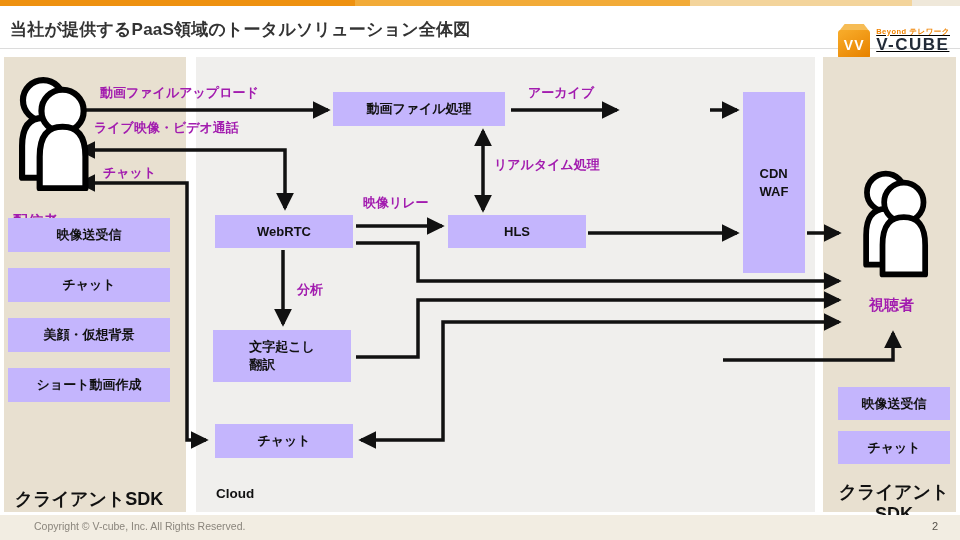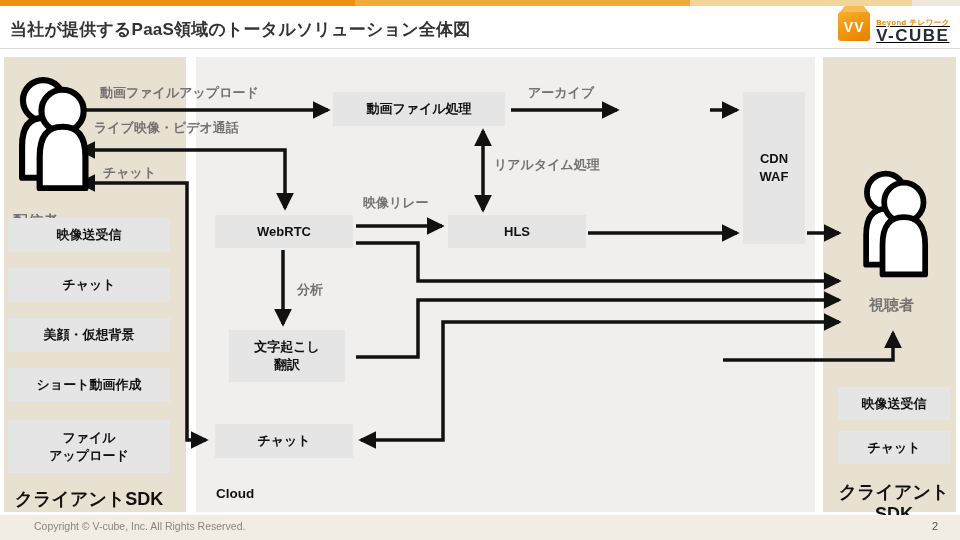--- a/index.html
+++ b/index.html
@@ -9,42 +9,42 @@
 
   
   .topbar { position:absolute; left:0; top:0; width:960px; height:6px;
     background:linear-gradient(90deg,#ee9110 0,#ee9110 355px,#f2ab38 355px,#f2ab38 690px,#f3d49b 690px,#f3d49b 912px,#efe8da 912px,#efe8da 960px); }
 
   .slide-title { position:absolute; left:10px; top:18px; font-size:17px; font-weight:bold; color:#333; letter-spacing:.2px; }
   .header-rule { position:absolute; left:0; top:48px; width:960px; height:1px; background:#dcdcdc; }
 
   
   .logo { position:absolute; right:10px; top:11px; display:flex; align-items:center; gap:6px; }
-  .logo-cube { position:relative; width:32px; height:41px; margin-top:1px;padding-left:28px; }
+  .logo-cube { position:relative; width:32px; height:41px; margin-top:19px;padding-left:28px; }
   .cube-top { position:absolute; left:1px; top:-6px; width:30px; height:7px; background:#f6bc55;
     clip-path:polygon(0 100%,18% 0,82% 0,100% 100%); }
   .cube-front { position:absolute; left:0; top:0; width:32px; height:29px; border-radius:3px;
     background:linear-gradient(150deg,#f7a927 10%,#e88400 90%); display:flex; align-items:center; justify-content:center; }
   .cube-front span { color:#fff; font-weight:bold; font-size:14px; letter-spacing:1px; }
   .logo-text { display:flex; flex-direction:column; line-height:1.1;text-decoration:underline; }
   .logo-tagline { color:#f08300; font-size:7.5px; font-weight:bold; letter-spacing:.5px; }
   .logo-brand { color:#222b38; font-size:17px; font-weight:bold; letter-spacing:1.5px; }
 
   
   .panel { position:absolute; top:57px; height:455px; }
   .panel-beige { background:#e8e0d0; }
   .panel-gray { background:#f0efed; }
   #panel-left { left:4px; width:182px; }
   #panel-cloud { left:196px; width:619px; }
   #panel-right { left:823px; width:133px; }
 
   
-  .node { position:absolute; background:#e5e5e5; display:flex; align-items:center; justify-content:center;
-    text-align:center; font-weight:bold; color:#111; font-size:13px; white-space:pre-line; line-height:1.35; }
-  .lbl { position:absolute; font-weight:bold; color:#737373; font-size:13px; white-space:nowrap; }
+  .node { position:absolute; background:#c4b5fd; display:flex; align-items:center; justify-content:center;
+    text-align:left; font-weight:bold; color:#111; font-size:13px; white-space:pre-line; line-height:1.35; }
+  .lbl { position:absolute; font-weight:bold; color:#a21caf; font-size:13px; white-space:nowrap; }
   .role-lbl { font-size:15px; }
   .area-lbl { position:absolute; font-weight:bold; color:#111; font-size:13.5px; }
   .sdk-lbl { position:absolute; font-weight:bold; color:#111; font-size:18px; text-align:center; }
 
   .connectors { position:absolute; left:0; top:0; pointer-events:none; }
 
   .person-icon { position:absolute; }
 
   
   .footer { position:absolute; left:0; top:515px; width:960px; height:25px; background:#f2ede2; }
@@ -109,30 +109,28 @@
       <circle cx="62" cy="42" r="24"></circle>
       <path d="M36,130 V94 C36,68 47,60 62,60 C77,60 88,68 88,94 V130 Z"></path>
     </g>
   </svg>
   <div class="lbl role-lbl" style="left:13px;top:172px;margin-top:40px;">配信者</div>
 
   <div class="node" style="left:8px;top:218px;width:162px;height:34px;">映像送受信</div>
   <div class="node" style="left:8px;top:268px;width:162px;height:34px;">チャット</div>
   <div class="node" style="left:8px;top:318px;width:162px;height:34px;">美顔・仮想背景</div>
   <div class="node" style="left:8px;top:368px;width:162px;height:34px;">ショート動画作成</div>
-  <div class="node" style="left:8px;top:420px;width:162px;height:53px;">ファイル
-アップロード</div>
   <div class="sdk-lbl" style="left:8px;top:487px;width:162px;">クライアントSDK</div>
 
   <div class="node" style="left:333px;top:92px;width:172px;height:34px;">動画ファイル処理</div>
-  <div class="node" style="left:743px;top:92px;width:62px;height:152px;">CDN
+  <div class="node" style="left:743px;top:92px;width:62px;height:181px;">CDN
 WAF</div>
   <div class="node" style="left:215px;top:215px;width:138px;height:33px;">WebRTC</div>
   <div class="node" style="left:448px;top:215px;width:138px;height:33px;">HLS</div>
-  <div class="node" style="left:229px;top:330px;width:116px;height:52px;">文字起こし
+  <div class="node" style="left:213px;top:330px;width:138px;height:52px;">文字起こし
 翻訳</div>
   <div class="node" style="left:215px;top:424px;width:138px;height:34px;">チャット</div>
   <div class="area-lbl" style="left:216px;top:486px;">Cloud</div>
 
   <div class="lbl" style="left:100px;top:84px;">動画ファイルアップロード</div>
   <div class="lbl" style="left:94px;top:119px;">ライブ映像・ビデオ通話</div>
   <div class="lbl" style="left:103px;top:164px;">チャット</div>
   <div class="lbl" style="left:528px;top:84px;">アーカイブ</div>
   <div class="lbl" style="left:494px;top:156px;">リアルタイム処理</div>
   <div class="lbl" style="left:363px;top:194px;">映像リレー</div>

